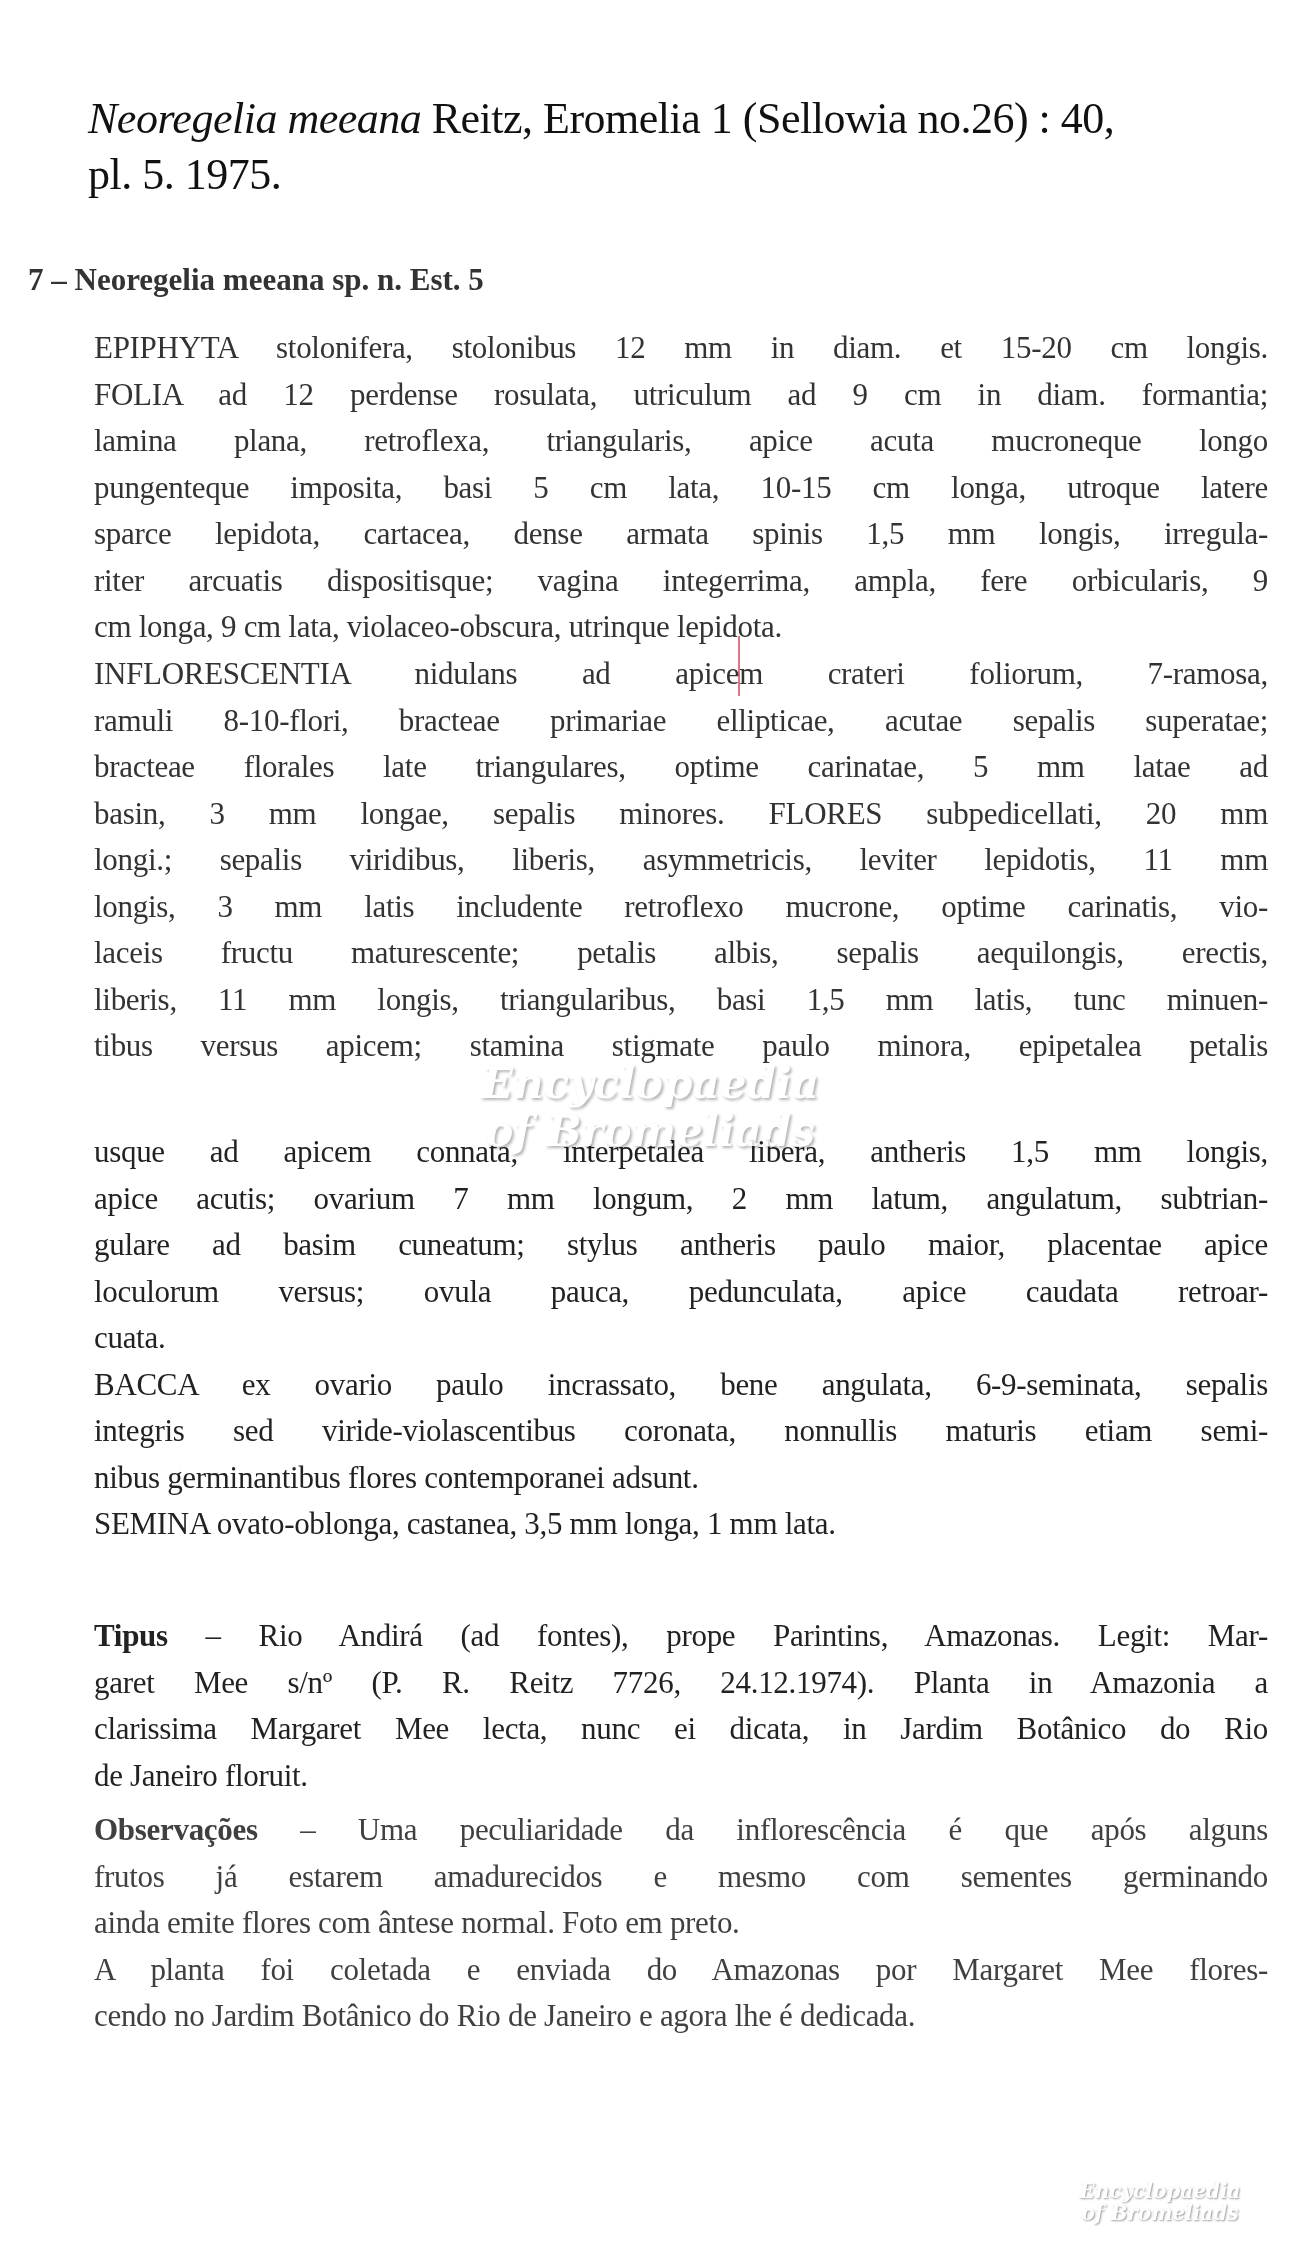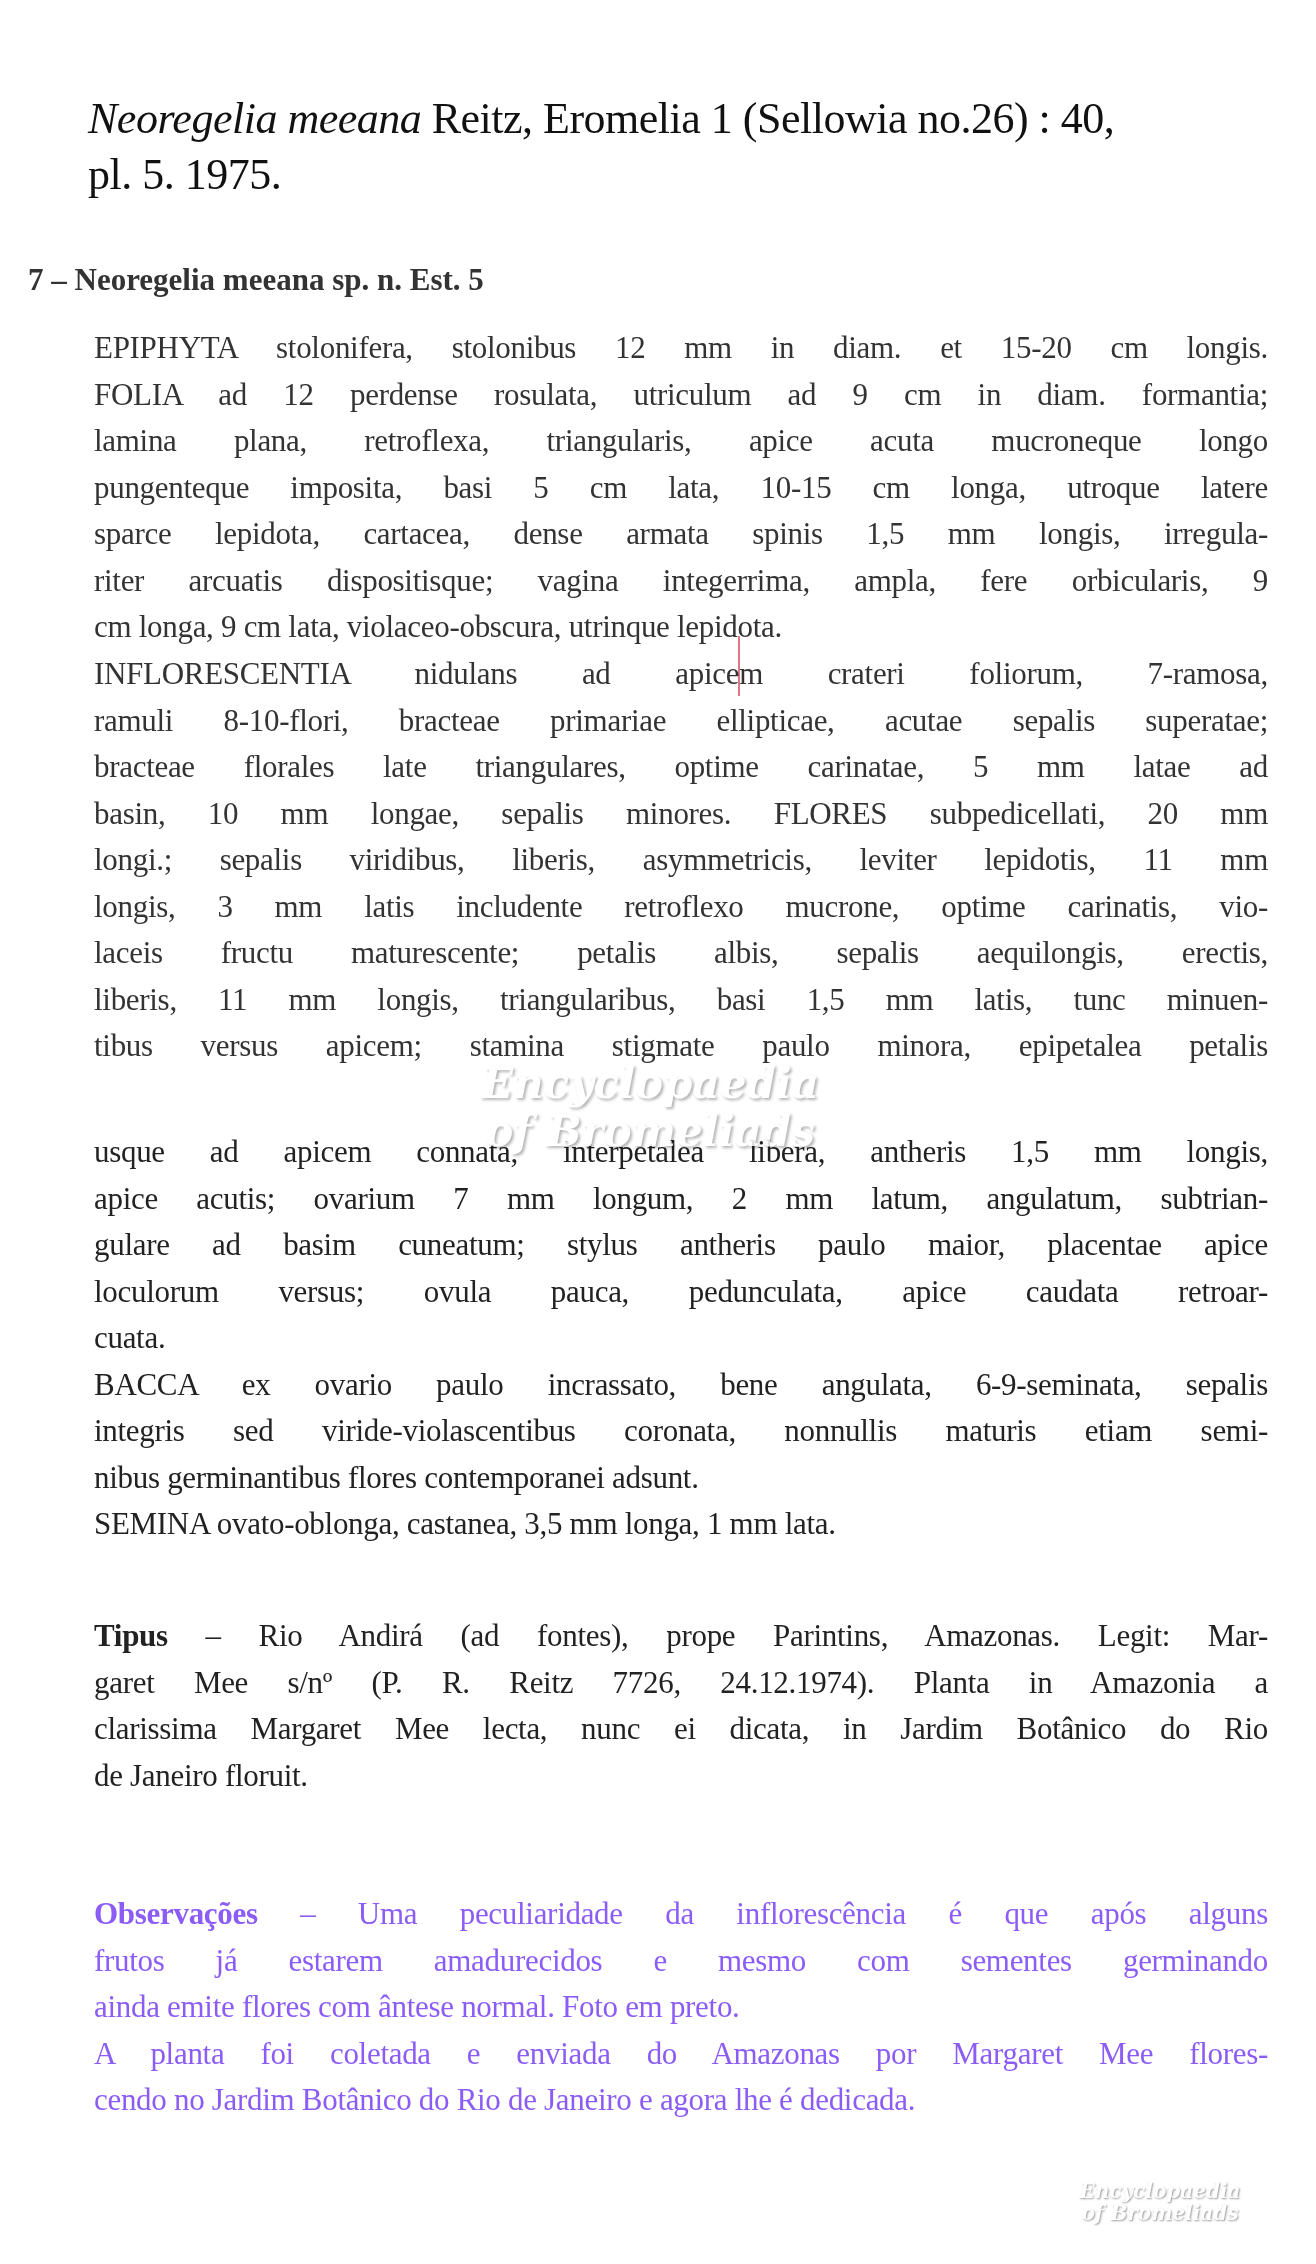--- a/index.html
+++ b/index.html
@@ -63,21 +63,21 @@
     <span class="ln">riter arcuatis dispositisque; vagina integerrima, ampla, fere orbicularis, 9</span>
     <span class="ln last">cm longa, 9 cm lata, violaceo-obscura, utrinque lepidota.</span>
   </div>
 
   <div class="red-mark"></div>
 
   <div class="para" style="top:632px;">
     <span class="ln">INFLORESCENTIA nidulans ad apicem crateri foliorum, 7-ramosa,</span>
     <span class="ln">ramuli 8-10-flori, bracteae primariae ellipticae, acutae sepalis superatae;</span>
     <span class="ln">bracteae florales late triangulares, optime carinatae, 5 mm latae ad</span>
-    <span class="ln">basin, 10 mm longae, sepalis minores. FLORES subpedicellati, 20 mm</span>
+    <span class="ln">basin, 3 mm longae, sepalis minores. FLORES subpedicellati, 20 mm</span>
     <span class="ln">longi.; sepalis viridibus, liberis, asymmetricis, leviter lepidotis, 11 mm</span>
     <span class="ln">longis, 3 mm latis includente retroflexo mucrone, optime carinatis, vio-</span>
     <span class="ln">laceis fructu maturescente; petalis albis, sepalis aequilongis, erectis,</span>
     <span class="ln">liberis, 11 mm longis, triangularibus, basi 1,5 mm latis, tunc minuen-</span>
     <span class="ln">tibus versus apicem; stamina stigmate paulo minora, epipetalea petalis</span>
   </div>
 
   <div class="para" style="top:1110px; color:#222;">
     <span class="ln">usque ad apicem connata, interpetalea libera, antheris 1,5 mm longis,</span>
     <span class="ln">apice acutis; ovarium 7 mm longum, 2 mm latum, angulatum, subtrian-</span>
@@ -90,21 +90,21 @@
     <span class="ln last">SEMINA ovato-oblonga, castanea, 3,5 mm longa, 1 mm lata.</span>
   </div>
 
   <div class="para" style="top:1594px; color:#222;">
     <span class="ln"><span class="bold">Tipus</span><span> – Rio Andirá (ad fontes), prope Parintins, Amazonas. Legit: Mar-</span></span>
     <span class="ln">garet Mee s/nº (P. R. Reitz 7726, 24.12.1974). Planta in Amazonia a</span>
     <span class="ln">clarissima Margaret Mee lecta, nunc ei dicata, in Jardim Botânico do Rio</span>
     <span class="ln last">de Janeiro floruit.</span>
   </div>
 
-  <div class="para" style="top:1872px; color:#8b5cf6;">
+  <div class="para" style="top:1788px; color:#404040;">
     <span class="ln"><span class="bold">Observações</span><span> – Uma peculiaridade da inflorescência é que após alguns</span></span>
     <span class="ln">frutos já estarem amadurecidos e mesmo com sementes germinando</span>
     <span class="ln last">ainda emite flores com ântese normal. Foto em preto.</span>
     <span class="ln">A planta foi coletada e enviada do Amazonas por Margaret Mee flores-</span>
     <span class="ln last">cendo no Jardim Botânico do Rio de Janeiro e agora lhe é dedicada.</span>
   </div>
 </div>
 
 <div class="watermark-center">
   <div>Encyclopaedia</div>

